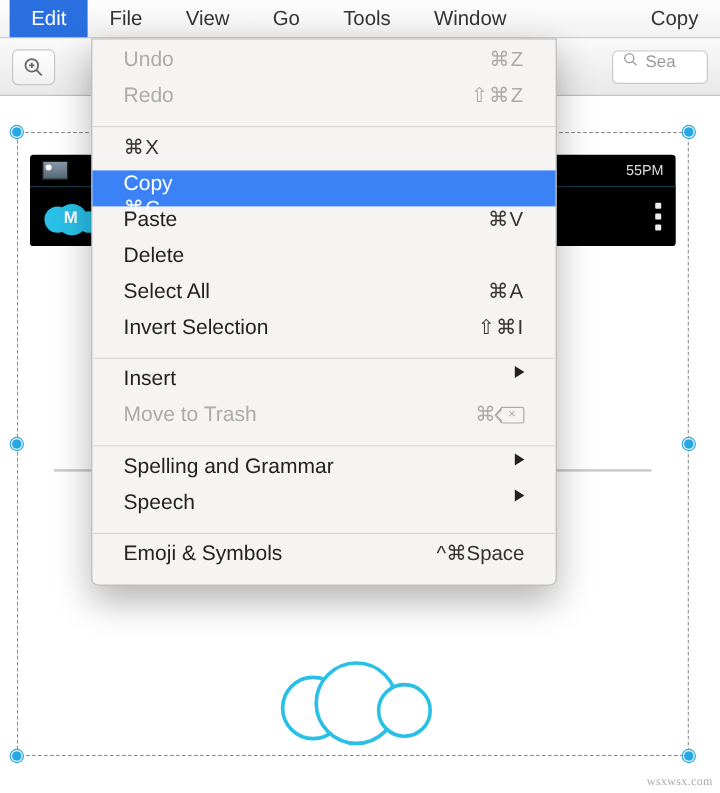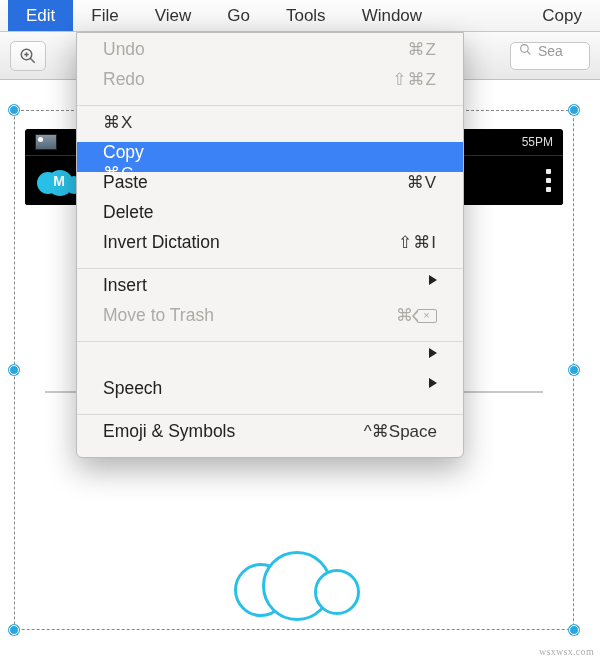--- a/index.html
+++ b/index.html
@@ -374,39 +374,44 @@
   </div>
   <div class="mi">
     <span class="lbl">Paste</span>
     <span class="sc">⌘V</span>
   </div>
   <div class="mi">
     <span class="lbl">Delete</span>
     <span class="sc"></span>
   </div>
   <div class="mi">
-    <span class="lbl">Invert Dictation</span>
+    <span class="lbl">Select All</span>
+    <span class="sc">⌘A</span>
+  </div>
+  <div class="mi">
+    <span class="lbl">Invert Selection</span>
     <span class="sc">⇧⌘I</span>
   </div>
   <hr>
   <div class="mi">
     <span class="lbl">Insert</span>
     <span class="arr"></span>
   </div>
   <div class="mi disabled">
     <span class="lbl">Move to Trash</span>
     <span class="sc">
         <span>⌘</span>
         <span class="del-glyph">
           <span>×</span>
         </span>
       </span>
   </div>
   <hr>
   <div class="mi">
+    <span class="lbl">Spelling and Grammar</span>
     <span class="arr"></span>
   </div>
   <div class="mi">
     <span class="lbl">Speech</span>
     <span class="arr"></span>
   </div>
   <hr>
   <div class="mi">
     <span class="lbl">Emoji &amp; Symbols</span>
     <span class="sc" style="letter-spacing:0">^⌘Space</span>

